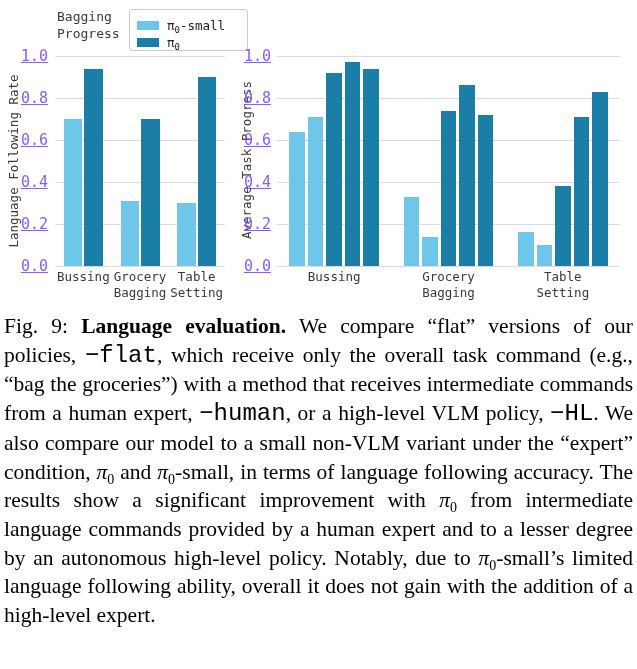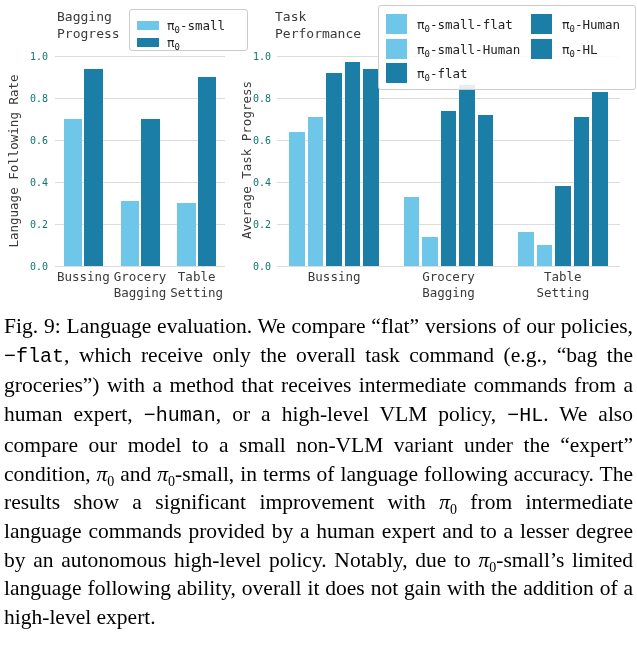--- a/index.html
+++ b/index.html
@@ -7,33 +7,33 @@
        font-family:"DejaVu Sans Mono",monospace;}
   .chart{position:absolute;left:0;top:0;width:637px;height:305px;}
   .chart-title{position:absolute;font-size:13px;line-height:17px;color:#3a3a3a;}
   .chart-title span{display:block;}
   .ylabel{position:absolute;font-size:12.5px;color:#3a3a3a;white-space:nowrap;
           transform:translate(-50%,-50%) rotate(-90deg);}
   .gridline{position:absolute;height:1px;background:#dcdcdc;}
   .bar{position:absolute;}
   .h-diag{background-image:repeating-linear-gradient(45deg,rgba(255,255,255,0) 0px,rgba(255,255,255,0) 8px,#ffffff 8px,#ffffff 10.5px);}
   .h-horiz{background-image:repeating-linear-gradient(180deg,rgba(255,255,255,0) 0px,rgba(255,255,255,0) 8.2px,#ffffff 8.2px,#ffffff 10.6px);}
-  .ytick{position:absolute;font-size:10px;color:#0f766e;transform:translate(-100%,-50%);white-space:nowrap;}
+  .ytick{position:absolute;font-size:15px;color:#8b5cf6;transform:translate(-100%,-50%);white-space:nowrap;text-decoration:underline;}
   .xtick{position:absolute;font-size:12.5px;line-height:16px;color:#3a3a3a;text-align:center;
          transform:translateX(-50%);white-space:pre;}
   .legend{position:absolute;background:rgba(255,255,255,0.88);border:1px solid #cccccc;border-radius:3px;}
   .lg-swatch{position:absolute;}
   .lg-label{position:absolute;font-size:12.5px;color:#222;transform:translateY(-50%);white-space:nowrap;}
   .fig sub{font-size:9px;line-height:0;}
   .caption{position:absolute;left:4px;top:312px;width:629px;margin:0;
            font-family:"Liberation Serif",serif;font-size:21.5px;line-height:28.7px;
            color:#000;text-align:justify;}
   .caption sub{font-size:14px;line-height:0;font-style:normal;}
-  .cap-b{font-weight:normal;margin-top:44px;}
-  .cap-m{font-family:"Liberation Mono",monospace;font-size:20px;}
+  .cap-b{font-weight:bold;margin-top:44px;}
+  .cap-m{font-family:"Liberation Mono",monospace;font-size:24px;}
   .cap-pi i{font-family:"Liberation Serif",serif;}
 </style>
 </head>
 <body>
 
 <div class="fig">
 
   <div class="chart" id="chart-0">
     <div class="chart-title" style="left:57px;top:8px">
       <span>Bagging</span>
@@ -65,24 +65,20 @@
 Setting</div>
       <div class="legend" style="left: 129px; top: 9px; width: 117px; height: 40px;">
         <div class="lg-swatch" style="left: 7px; top: 10.5px; width: 22px; height: 9px; background: rgb(110, 198, 232);"></div>
         <div class="lg-label" style="left: 37px; top: 15px;">π<sub>0</sub>-small</div>
         <div class="lg-swatch" style="left: 7px; top: 27.5px; width: 22px; height: 9px; background: rgb(27, 126, 166);"></div>
         <div class="lg-label" style="left: 37px; top: 32px;">π<sub>0</sub></div>
       </div>
     </div>
 
   <div class="chart" id="chart-1">
-    <div class="chart-title" style="left:275px;top:8px">
-      <span>Task</span>
-      <span>Performance</span>
-    </div>
     <div class="ylabel" style="left:246px;top:160px">Average Task Progress</div>
   <div class="gridline" style="left: 277px; top: 266px; width: 343px;"></div>
       <div class="ytick" style="left: 271px; top: 266px;">0.0</div>
       <div class="gridline" style="left: 277px; top: 224px; width: 343px;"></div>
       <div class="ytick" style="left: 271px; top: 224px;">0.2</div>
       <div class="gridline" style="left: 277px; top: 182px; width: 343px;"></div>
       <div class="ytick" style="left: 271px; top: 182px;">0.4</div>
       <div class="gridline" style="left: 277px; top: 140px; width: 343px;"></div>
       <div class="ytick" style="left: 271px; top: 140px;">0.6</div>
       <div class="gridline" style="left: 277px; top: 98px; width: 343px;"></div>
@@ -102,28 +98,16 @@
       <div class="bar h-horiz" style="left: 477.75px; top: 114.8px; width: 15.5px; height: 151.2px; background: rgb(27, 126, 166);"></div>
       <div class="xtick" style="left: 448.5px; top: 269px;">Grocery
 Bagging</div>
       <div class="bar" style="left: 518.083px; top: 232.4px; width: 15.5px; height: 33.6px; background: rgb(110, 198, 232);"></div>
       <div class="bar h-diag" style="left: 536.583px; top: 245px; width: 15.5px; height: 21px; background: rgb(110, 198, 232);"></div>
       <div class="bar" style="left: 555.083px; top: 186.2px; width: 15.5px; height: 79.8px; background: rgb(27, 126, 166);"></div>
       <div class="bar h-diag" style="left: 573.583px; top: 116.9px; width: 15.5px; height: 149.1px; background: rgb(27, 126, 166);"></div>
       <div class="bar h-horiz" style="left: 592.083px; top: 91.7px; width: 15.5px; height: 174.3px; background: rgb(27, 126, 166);"></div>
       <div class="xtick" style="left: 562.833px; top: 269px;">Table
 Setting</div>
-      <div class="legend" style="left: 378px; top: 5px; width: 256px; height: 83px;">
-        <div class="lg-swatch" style="left: 7px; top: 8px; width: 21px; height: 20px; background: rgb(110, 198, 232);"></div>
-        <div class="lg-label" style="left: 38px; top: 18px;">π<sub>0</sub>-small-flat</div>
-        <div class="lg-swatch h-diag" style="left: 7px; top: 32.7px; width: 21px; height: 20px; background: rgb(110, 198, 232);"></div>
-        <div class="lg-label" style="left: 38px; top: 42.7px;">π<sub>0</sub>-small-Human</div>
-        <div class="lg-swatch" style="left: 7px; top: 56.7px; width: 21px; height: 20px; background: rgb(27, 126, 166);"></div>
-        <div class="lg-label" style="left: 38px; top: 66.7px;">π<sub>0</sub>-flat</div>
-        <div class="lg-swatch h-diag" style="left: 152px; top: 8px; width: 21px; height: 20px; background: rgb(27, 126, 166);"></div>
-        <div class="lg-label" style="left: 183px; top: 18px;">π<sub>0</sub>-Human</div>
-        <div class="lg-swatch h-horiz" style="left: 152px; top: 32.7px; width: 21px; height: 20px; background: rgb(27, 126, 166);"></div>
-        <div class="lg-label" style="left: 183px; top: 42.7px;">π<sub>0</sub>-HL</div>
-      </div>
     </div>
 
   <p class="caption" id="caption"><span class="cap-n">Fig. 9: </span><span class="cap-b">Language evaluation.</span><span class="cap-n"> We compare “flat” versions of our policies, </span><span class="cap-m">−flat</span><span class="cap-n">, which receive only the overall task command (e.g., “bag the groceries”) with a method that receives intermediate commands from a human expert, </span><span class="cap-m">−human</span><span class="cap-n">, or a high-level VLM policy, </span><span class="cap-m">−HL</span><span class="cap-n">. We also compare our model to a small non-VLM variant under the “expert” condition, </span><span class="cap-pi"><i>π</i><sub>0</sub></span><span class="cap-n"> and </span><span class="cap-pi"><i>π</i><sub>0</sub></span><span class="cap-n">-small, in terms of language following accuracy. The results show a significant improvement with </span><span class="cap-pi"><i>π</i><sub>0</sub></span><span class="cap-n"> from intermediate language commands provided by a human expert and to a lesser degree by an autonomous high-level policy. Notably, due to </span><span class="cap-pi"><i>π</i><sub>0</sub></span><span class="cap-n">-small’s limited language following ability, overall it does not gain with the addition of a high-level expert.</span></p>
 </div>
 
 </body></html>

